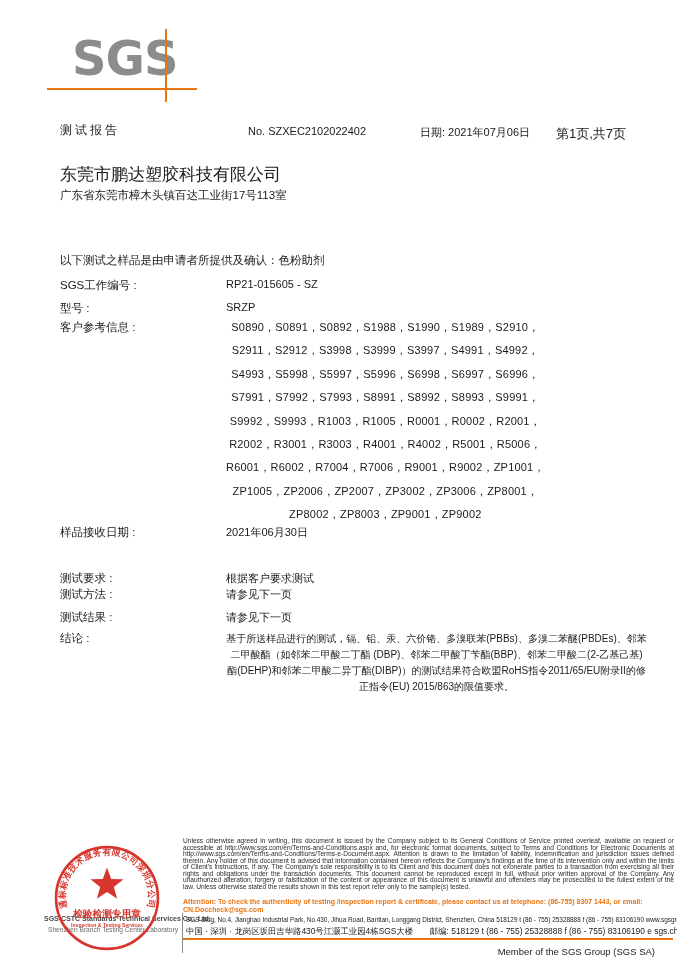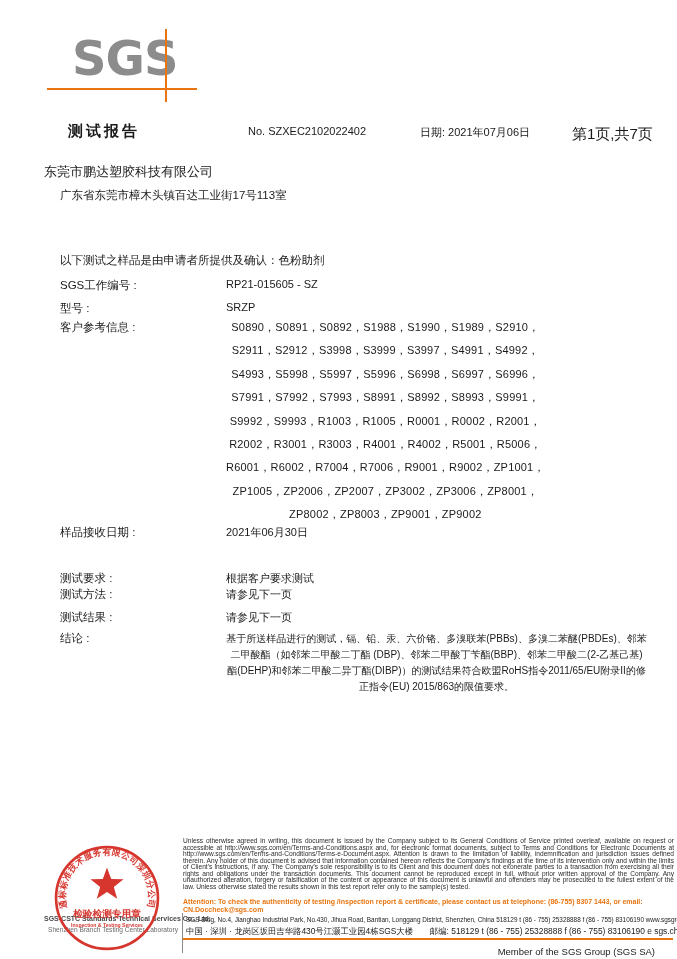--- a/index.html
+++ b/index.html
@@ -12,27 +12,27 @@
   
   .logo-text {
     position:absolute; left:72px; top:34px; font-size:48px; font-weight:bold;
     color:#8c8c8c; letter-spacing:-1px; line-height:1;
     font-family:"DejaVu Sans","Liberation Sans",sans-serif;
   }
   .logo-vline { position:absolute; left:165px; top:29px; width:2px; height:73px; background:#e87511; }
   .logo-hline { position:absolute; left:47px; top:88px; width:150px; height:2px; background:#e87511; }
 
   
-  .doc-title { position:absolute; left:60px; top:122px; font-size:15px; font-weight:bold; letter-spacing:3px;margin-left:8px; }
+  .doc-title { position:absolute; left:60px; top:122px; font-size:12px; font-weight:normal; letter-spacing:3px; }
   .report-no { position:absolute; left:248px; top:125px; font-size:11px; }
   .report-date { position:absolute; left:420px; top:125px; font-size:11px; }
-  .page-info { position:absolute; left:556px; top:125px; font-size:15px;margin-left:16px; }
+  .page-info { position:absolute; left:556px; top:125px; font-size:13px; }
 
   
-  .applicant-name { position:absolute; left:44px; top:163px; font-size:13px; }
+  .applicant-name { position:absolute; left:60px; top:163px; font-size:17px; }
   .applicant-addr { position:absolute; left:60px; top:188px; font-size:11.5px;text-align:right; }
 
   .sample-stmt { position:absolute; left:60px; top:253px; font-size:11.5px; }
 
   
   .row { position:absolute; left:60px; right:30px; display:flex; align-items:flex-start; }
   .lbl { flex:0 0 166px; width:166px; font-size:11.5px; }
   .val { font-size:11px;text-align:center; }
   .refline { height:23.4px; font-size:11px; letter-spacing:0.2px; }
   .conclusion-val { width:424px; font-size:10px; line-height:16px; }

